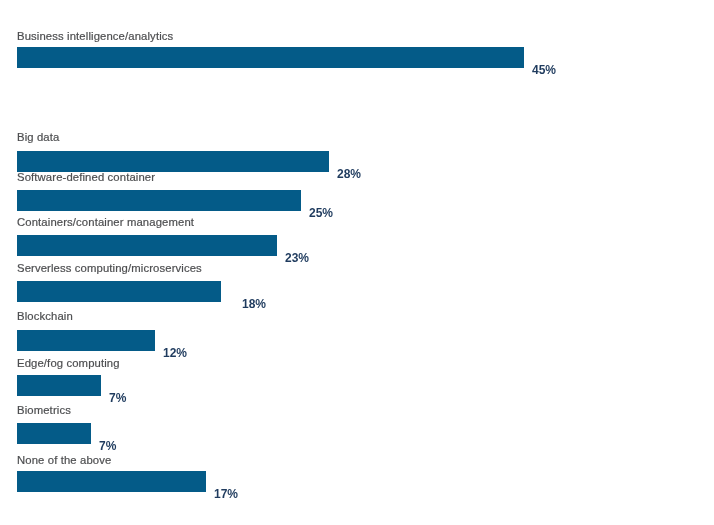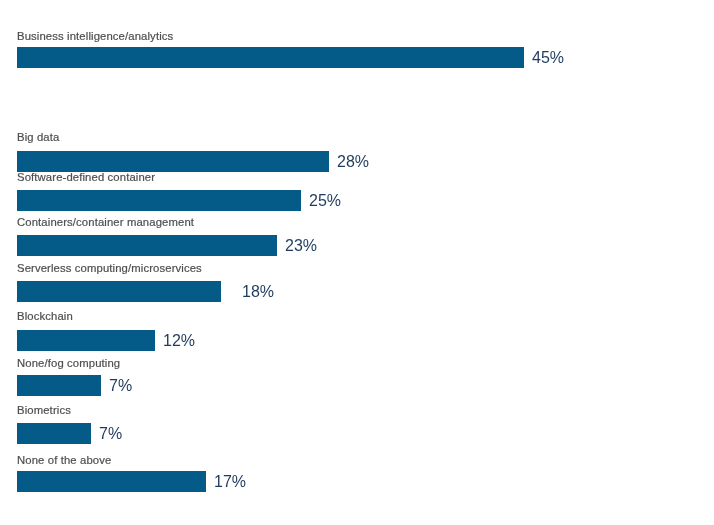--- a/index.html
+++ b/index.html
@@ -26,25 +26,26 @@
     -webkit-font-smoothing:antialiased;
   }
   .bar {
     position:absolute;
     background:#045b88;
   }
   .bar-value {
     position:absolute;
     height:21px;
     line-height:22.3px;
-    font-size:16px;
-    font-weight:normal;
+    font-size:12px;
+    font-weight:bold;
     color:#1f3b5e;
     white-space:nowrap;
     will-change:transform;
+    margin-top:12px;
     -webkit-font-smoothing:antialiased;
   }
 </style>
 </head>
 <body>
 
 <div id="chart">
   <div class="row" style="top:29.9px">
     <div class="cat-label" style="left:16.7px">Business intelligence/analytics</div>
     <div class="bar" style="left:17px;top:17.6px;width:507px;height:21px"></div>
@@ -69,21 +70,21 @@
     <div class="cat-label" style="left:16.7px">Serverless computing/microservices</div>
     <div class="bar" style="left:17px;top:18.9px;width:204px;height:21px"></div>
     <div class="bar-value" style="left:242px;top:18.9px">18%</div>
   </div>
   <div class="row" style="top:309.5px">
     <div class="cat-label" style="left:16.7px">Blockchain</div>
     <div class="bar" style="left:17px;top:20.1px;width:138px;height:21px"></div>
     <div class="bar-value" style="left:163px;top:20.1px">12%</div>
   </div>
   <div class="row" style="top:356.9px">
-    <div class="cat-label" style="left:16.7px">None/fog computing</div>
+    <div class="cat-label" style="left:16.7px">Edge/fog computing</div>
     <div class="bar" style="left:17px;top:18.6px;width:84px;height:21px"></div>
     <div class="bar-value" style="left:109px;top:18.6px">7%</div>
   </div>
   <div class="row" style="top:403.7px">
     <div class="cat-label" style="left:16.7px">Biometrics</div>
     <div class="bar" style="left:17px;top:19.0px;width:74px;height:21px"></div>
     <div class="bar-value" style="left:99px;top:19.0px">7%</div>
   </div>
   <div class="row" style="top:453.6px">
     <div class="cat-label" style="left:16.7px">None of the above</div>

